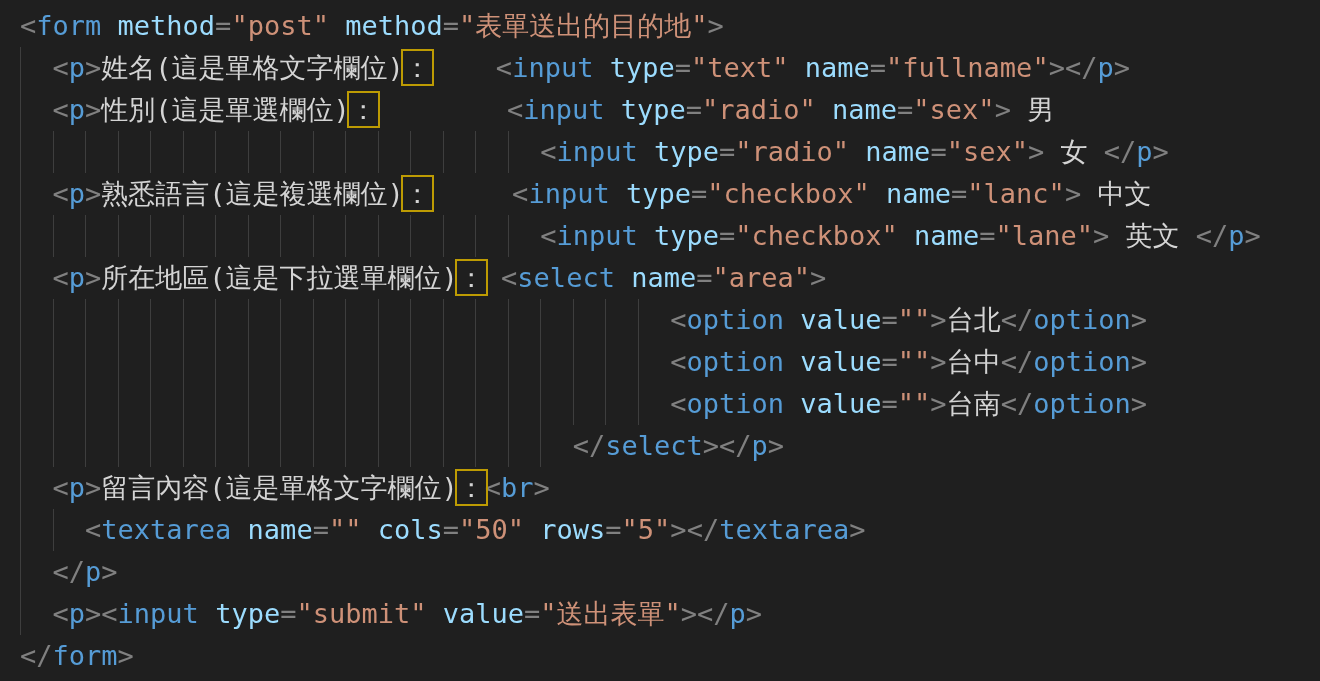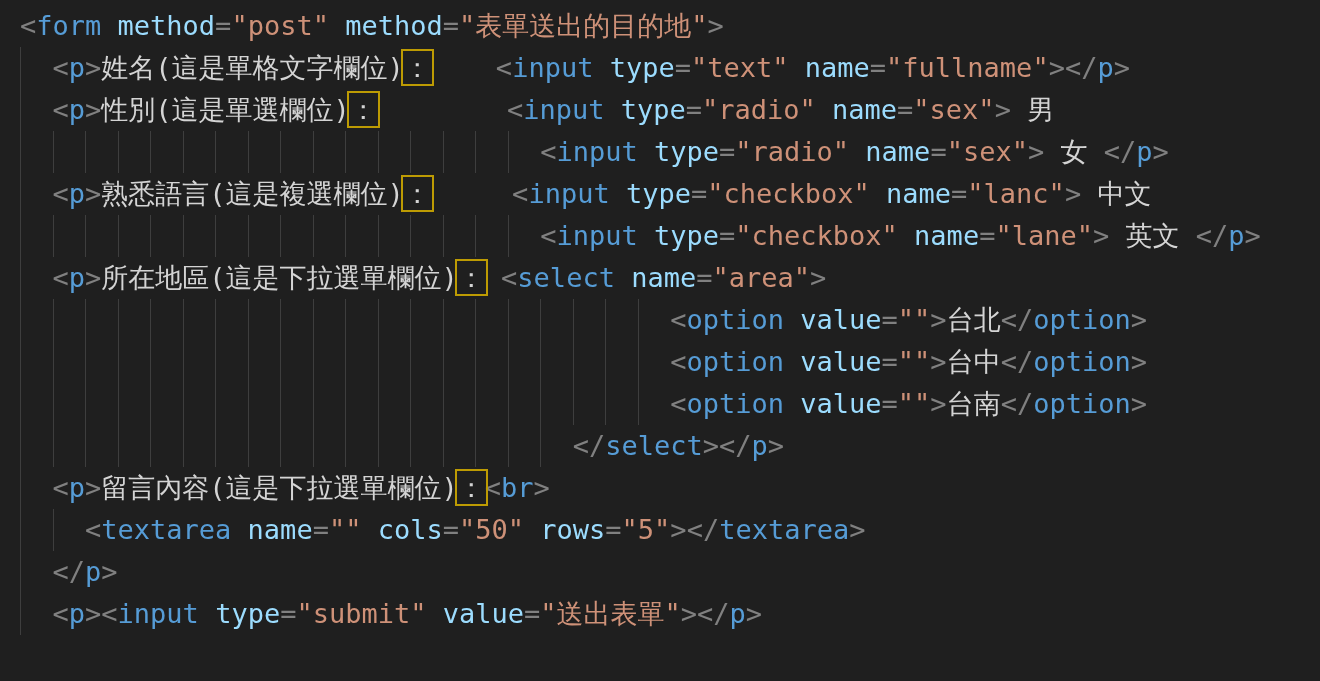--- a/index.html
+++ b/index.html
@@ -54,18 +54,19 @@
       <div class="line"><span class="guide" style="left: calc(0ch + 20px);"></span>  <span class="tk-p">&lt;</span><span class="tk-t">p</span><span class="tk-p">&gt;</span><span class="tk-x">姓名(這是單格文字欄位)</span><span class="tk-u">：</span><span class="tk-x">    </span><span class="tk-p">&lt;</span><span class="tk-t">input</span><span class="tk-x"> </span><span class="tk-a">type</span><span class="tk-p">=</span><span class="tk-s">"text"</span><span class="tk-x"> </span><span class="tk-a">name</span><span class="tk-p">=</span><span class="tk-s">"fullname"</span><span class="tk-p">&gt;</span><span class="tk-p">&lt;/</span><span class="tk-t">p</span><span class="tk-p">&gt;</span></div>
       <div class="line"><span class="guide" style="left: calc(0ch + 20px);"></span>  <span class="tk-p">&lt;</span><span class="tk-t">p</span><span class="tk-p">&gt;</span><span class="tk-x">性別(這是單選欄位)</span><span class="tk-u">：</span><span class="tk-x">        </span><span class="tk-p">&lt;</span><span class="tk-t">input</span><span class="tk-x"> </span><span class="tk-a">type</span><span class="tk-p">=</span><span class="tk-s">"radio"</span><span class="tk-x"> </span><span class="tk-a">name</span><span class="tk-p">=</span><span class="tk-s">"sex"</span><span class="tk-p">&gt;</span><span class="tk-x"> 男</span></div>
       <div class="line"><span class="guide" style="left: calc(0ch + 20px);"></span><span class="guide" style="left: calc(2ch + 20px);"></span><span class="guide" style="left: calc(4ch + 20px);"></span><span class="guide" style="left: calc(6ch + 20px);"></span><span class="guide" style="left: calc(8ch + 20px);"></span><span class="guide" style="left: calc(10ch + 20px);"></span><span class="guide" style="left: calc(12ch + 20px);"></span><span class="guide" style="left: calc(14ch + 20px);"></span><span class="guide" style="left: calc(16ch + 20px);"></span><span class="guide" style="left: calc(18ch + 20px);"></span><span class="guide" style="left: calc(20ch + 20px);"></span><span class="guide" style="left: calc(22ch + 20px);"></span><span class="guide" style="left: calc(24ch + 20px);"></span><span class="guide" style="left: calc(26ch + 20px);"></span><span class="guide" style="left: calc(28ch + 20px);"></span><span class="guide" style="left: calc(30ch + 20px);"></span>                                <span class="tk-p">&lt;</span><span class="tk-t">input</span><span class="tk-x"> </span><span class="tk-a">type</span><span class="tk-p">=</span><span class="tk-s">"radio"</span><span class="tk-x"> </span><span class="tk-a">name</span><span class="tk-p">=</span><span class="tk-s">"sex"</span><span class="tk-p">&gt;</span><span class="tk-x"> 女 </span><span class="tk-p">&lt;/</span><span class="tk-t">p</span><span class="tk-p">&gt;</span></div>
       <div class="line"><span class="guide" style="left: calc(0ch + 20px);"></span>  <span class="tk-p">&lt;</span><span class="tk-t">p</span><span class="tk-p">&gt;</span><span class="tk-x">熟悉語言(這是複選欄位)</span><span class="tk-u">：</span><span class="tk-x">     </span><span class="tk-p">&lt;</span><span class="tk-t">input</span><span class="tk-x"> </span><span class="tk-a">type</span><span class="tk-p">=</span><span class="tk-s">"checkbox"</span><span class="tk-x"> </span><span class="tk-a">name</span><span class="tk-p">=</span><span class="tk-s">"lanc"</span><span class="tk-p">&gt;</span><span class="tk-x"> 中文</span></div>
       <div class="line"><span class="guide" style="left: calc(0ch + 20px);"></span><span class="guide" style="left: calc(2ch + 20px);"></span><span class="guide" style="left: calc(4ch + 20px);"></span><span class="guide" style="left: calc(6ch + 20px);"></span><span class="guide" style="left: calc(8ch + 20px);"></span><span class="guide" style="left: calc(10ch + 20px);"></span><span class="guide" style="left: calc(12ch + 20px);"></span><span class="guide" style="left: calc(14ch + 20px);"></span><span class="guide" style="left: calc(16ch + 20px);"></span><span class="guide" style="left: calc(18ch + 20px);"></span><span class="guide" style="left: calc(20ch + 20px);"></span><span class="guide" style="left: calc(22ch + 20px);"></span><span class="guide" style="left: calc(24ch + 20px);"></span><span class="guide" style="left: calc(26ch + 20px);"></span><span class="guide" style="left: calc(28ch + 20px);"></span><span class="guide" style="left: calc(30ch + 20px);"></span>                                <span class="tk-p">&lt;</span><span class="tk-t">input</span><span class="tk-x"> </span><span class="tk-a">type</span><span class="tk-p">=</span><span class="tk-s">"checkbox"</span><span class="tk-x"> </span><span class="tk-a">name</span><span class="tk-p">=</span><span class="tk-s">"lane"</span><span class="tk-p">&gt;</span><span class="tk-x"> 英文 </span><span class="tk-p">&lt;/</span><span class="tk-t">p</span><span class="tk-p">&gt;</span></div>
       <div class="line"><span class="guide" style="left: calc(0ch + 20px);"></span>  <span class="tk-p">&lt;</span><span class="tk-t">p</span><span class="tk-p">&gt;</span><span class="tk-x">所在地區(這是下拉選單欄位)</span><span class="tk-u">：</span><span class="tk-x"> </span><span class="tk-p">&lt;</span><span class="tk-t">select</span><span class="tk-x"> </span><span class="tk-a">name</span><span class="tk-p">=</span><span class="tk-s">"area"</span><span class="tk-p">&gt;</span></div>
       <div class="line"><span class="guide" style="left: calc(0ch + 20px);"></span><span class="guide" style="left: calc(2ch + 20px);"></span><span class="guide" style="left: calc(4ch + 20px);"></span><span class="guide" style="left: calc(6ch + 20px);"></span><span class="guide" style="left: calc(8ch + 20px);"></span><span class="guide" style="left: calc(10ch + 20px);"></span><span class="guide" style="left: calc(12ch + 20px);"></span><span class="guide" style="left: calc(14ch + 20px);"></span><span class="guide" style="left: calc(16ch + 20px);"></span><span class="guide" style="left: calc(18ch + 20px);"></span><span class="guide" style="left: calc(20ch + 20px);"></span><span class="guide" style="left: calc(22ch + 20px);"></span><span class="guide" style="left: calc(24ch + 20px);"></span><span class="guide" style="left: calc(26ch + 20px);"></span><span class="guide" style="left: calc(28ch + 20px);"></span><span class="guide" style="left: calc(30ch + 20px);"></span><span class="guide" style="left: calc(32ch + 20px);"></span><span class="guide" style="left: calc(34ch + 20px);"></span><span class="guide" style="left: calc(36ch + 20px);"></span><span class="guide" style="left: calc(38ch + 20px);"></span>                                        <span class="tk-p">&lt;</span><span class="tk-t">option</span><span class="tk-x"> </span><span class="tk-a">value</span><span class="tk-p">=</span><span class="tk-s">""</span><span class="tk-p">&gt;</span><span class="tk-x">台北</span><span class="tk-p">&lt;/</span><span class="tk-t">option</span><span class="tk-p">&gt;</span></div>
       <div class="line"><span class="guide" style="left: calc(0ch + 20px);"></span><span class="guide" style="left: calc(2ch + 20px);"></span><span class="guide" style="left: calc(4ch + 20px);"></span><span class="guide" style="left: calc(6ch + 20px);"></span><span class="guide" style="left: calc(8ch + 20px);"></span><span class="guide" style="left: calc(10ch + 20px);"></span><span class="guide" style="left: calc(12ch + 20px);"></span><span class="guide" style="left: calc(14ch + 20px);"></span><span class="guide" style="left: calc(16ch + 20px);"></span><span class="guide" style="left: calc(18ch + 20px);"></span><span class="guide" style="left: calc(20ch + 20px);"></span><span class="guide" style="left: calc(22ch + 20px);"></span><span class="guide" style="left: calc(24ch + 20px);"></span><span class="guide" style="left: calc(26ch + 20px);"></span><span class="guide" style="left: calc(28ch + 20px);"></span><span class="guide" style="left: calc(30ch + 20px);"></span><span class="guide" style="left: calc(32ch + 20px);"></span><span class="guide" style="left: calc(34ch + 20px);"></span><span class="guide" style="left: calc(36ch + 20px);"></span><span class="guide" style="left: calc(38ch + 20px);"></span>                                        <span class="tk-p">&lt;</span><span class="tk-t">option</span><span class="tk-x"> </span><span class="tk-a">value</span><span class="tk-p">=</span><span class="tk-s">""</span><span class="tk-p">&gt;</span><span class="tk-x">台中</span><span class="tk-p">&lt;/</span><span class="tk-t">option</span><span class="tk-p">&gt;</span></div>
       <div class="line"><span class="guide" style="left: calc(0ch + 20px);"></span><span class="guide" style="left: calc(2ch + 20px);"></span><span class="guide" style="left: calc(4ch + 20px);"></span><span class="guide" style="left: calc(6ch + 20px);"></span><span class="guide" style="left: calc(8ch + 20px);"></span><span class="guide" style="left: calc(10ch + 20px);"></span><span class="guide" style="left: calc(12ch + 20px);"></span><span class="guide" style="left: calc(14ch + 20px);"></span><span class="guide" style="left: calc(16ch + 20px);"></span><span class="guide" style="left: calc(18ch + 20px);"></span><span class="guide" style="left: calc(20ch + 20px);"></span><span class="guide" style="left: calc(22ch + 20px);"></span><span class="guide" style="left: calc(24ch + 20px);"></span><span class="guide" style="left: calc(26ch + 20px);"></span><span class="guide" style="left: calc(28ch + 20px);"></span><span class="guide" style="left: calc(30ch + 20px);"></span><span class="guide" style="left: calc(32ch + 20px);"></span><span class="guide" style="left: calc(34ch + 20px);"></span><span class="guide" style="left: calc(36ch + 20px);"></span><span class="guide" style="left: calc(38ch + 20px);"></span>                                        <span class="tk-p">&lt;</span><span class="tk-t">option</span><span class="tk-x"> </span><span class="tk-a">value</span><span class="tk-p">=</span><span class="tk-s">""</span><span class="tk-p">&gt;</span><span class="tk-x">台南</span><span class="tk-p">&lt;/</span><span class="tk-t">option</span><span class="tk-p">&gt;</span></div>
       <div class="line"><span class="guide" style="left: calc(0ch + 20px);"></span><span class="guide" style="left: calc(2ch + 20px);"></span><span class="guide" style="left: calc(4ch + 20px);"></span><span class="guide" style="left: calc(6ch + 20px);"></span><span class="guide" style="left: calc(8ch + 20px);"></span><span class="guide" style="left: calc(10ch + 20px);"></span><span class="guide" style="left: calc(12ch + 20px);"></span><span class="guide" style="left: calc(14ch + 20px);"></span><span class="guide" style="left: calc(16ch + 20px);"></span><span class="guide" style="left: calc(18ch + 20px);"></span><span class="guide" style="left: calc(20ch + 20px);"></span><span class="guide" style="left: calc(22ch + 20px);"></span><span class="guide" style="left: calc(24ch + 20px);"></span><span class="guide" style="left: calc(26ch + 20px);"></span><span class="guide" style="left: calc(28ch + 20px);"></span><span class="guide" style="left: calc(30ch + 20px);"></span><span class="guide" style="left: calc(32ch + 20px);"></span>                                  <span class="tk-p">&lt;/</span><span class="tk-t">select</span><span class="tk-p">&gt;</span><span class="tk-p">&lt;/</span><span class="tk-t">p</span><span class="tk-p">&gt;</span></div>
-      <div class="line"><span class="guide" style="left: calc(0ch + 20px);"></span>  <span class="tk-p">&lt;</span><span class="tk-t">p</span><span class="tk-p">&gt;</span><span class="tk-x">留言內容(這是下拉選單欄位)</span><span class="tk-u">：</span><span class="tk-p">&lt;</span><span class="tk-t">br</span><span class="tk-p">&gt;</span></div>
+      <div class="line"><span class="guide" style="left: calc(0ch + 20px);"></span>  <span class="tk-p">&lt;</span><span class="tk-t">p</span><span class="tk-p">&gt;</span><span class="tk-x">留言內容(這是單格文字欄位)</span><span class="tk-u">：</span><span class="tk-p">&lt;</span><span class="tk-t">br</span><span class="tk-p">&gt;</span></div>
       <div class="line"><span class="guide" style="left: calc(0ch + 20px);"></span><span class="guide" style="left: calc(2ch + 20px);"></span>    <span class="tk-p">&lt;</span><span class="tk-t">textarea</span><span class="tk-x"> </span><span class="tk-a">name</span><span class="tk-p">=</span><span class="tk-s">""</span><span class="tk-x"> </span><span class="tk-a">cols</span><span class="tk-p">=</span><span class="tk-s">"50"</span><span class="tk-x"> </span><span class="tk-a">rows</span><span class="tk-p">=</span><span class="tk-s">"5"</span><span class="tk-p">&gt;</span><span class="tk-p">&lt;/</span><span class="tk-t">textarea</span><span class="tk-p">&gt;</span></div>
       <div class="line"><span class="guide" style="left: calc(0ch + 20px);"></span>  <span class="tk-p">&lt;/</span><span class="tk-t">p</span><span class="tk-p">&gt;</span></div>
       <div class="line"><span class="guide" style="left: calc(0ch + 20px);"></span>  <span class="tk-p">&lt;</span><span class="tk-t">p</span><span class="tk-p">&gt;</span><span class="tk-p">&lt;</span><span class="tk-t">input</span><span class="tk-x"> </span><span class="tk-a">type</span><span class="tk-p">=</span><span class="tk-s">"submit"</span><span class="tk-x"> </span><span class="tk-a">value</span><span class="tk-p">=</span><span class="tk-s">"送出表單"</span><span class="tk-p">&gt;</span><span class="tk-p">&lt;/</span><span class="tk-t">p</span><span class="tk-p">&gt;</span></div>
+      <div class="line"><span class="tk-p">&lt;/</span><span class="tk-t">form</span><span class="tk-p">&gt;</span></div>
     </div>
 </div>
 
 </body></html>

